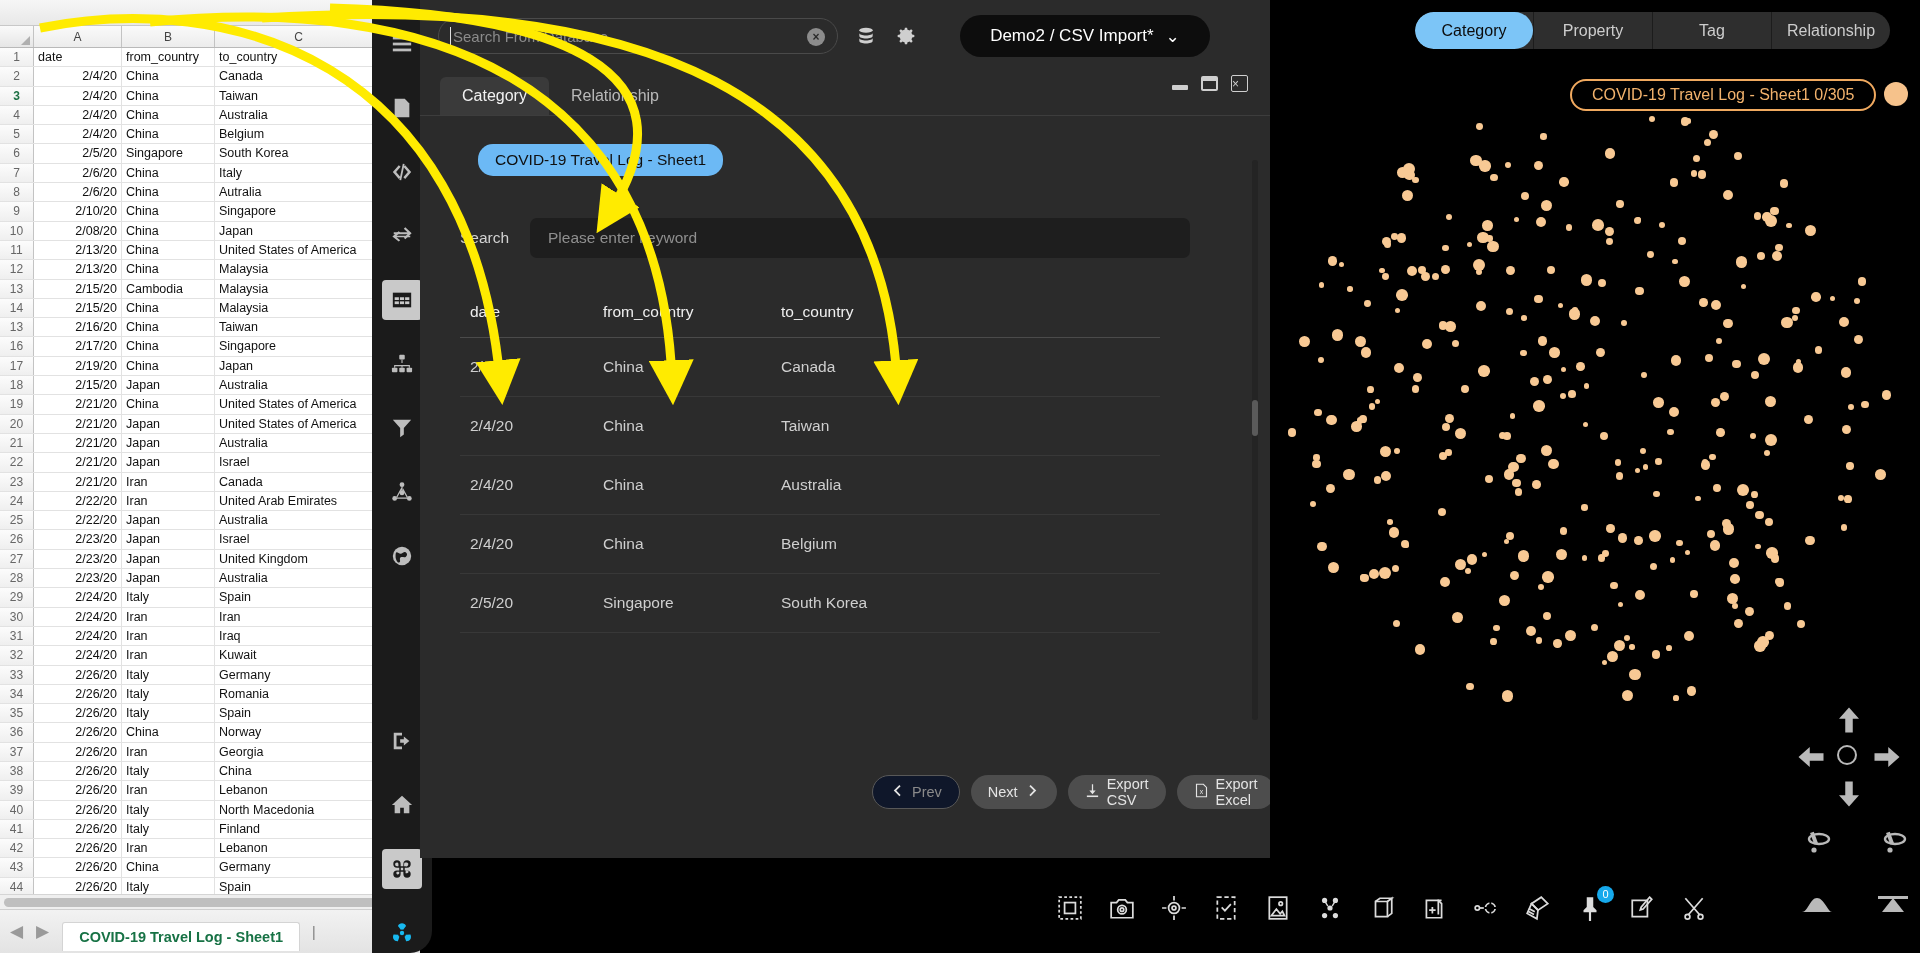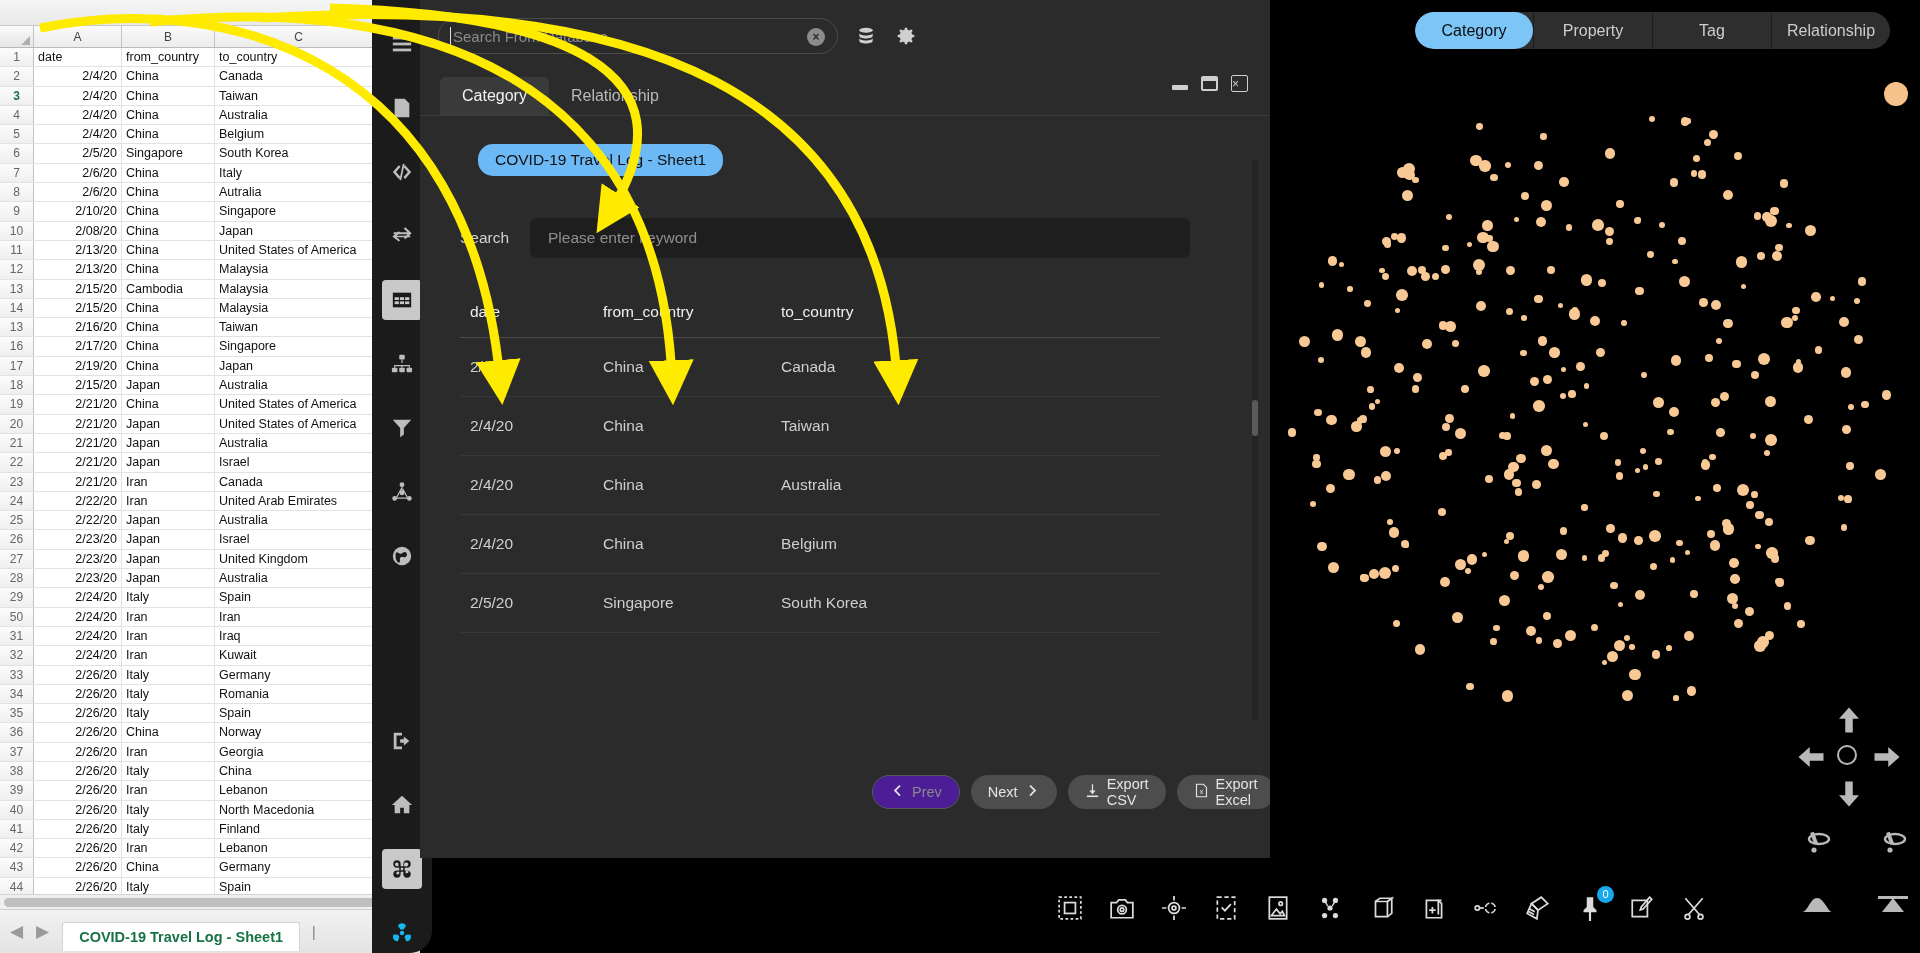--- a/index.html
+++ b/index.html
@@ -116,21 +116,21 @@
   .trow.thead .tc { color:#f0f0f0; }
   .tc0{ width:143px; padding-left:10px;} .tc1{ width:178px;} .tc2{ flex:1;}
   #tbl-scroll { position:absolute; left:1043px; top:410px; width:5px; height:280px;
     background:#6e6e6e; border-radius:3px; }
   #tbl-track { position:absolute; left:1043px; top:398px; width:5px; height:350px;
     background:#343434; border-radius:3px; }
 
   #btnbar { position:absolute; left:452px; top:775px; display:flex; gap:11px; align-items:center;}
   .bbtn { height:34px; border-radius:17px; background:#4d4d4d; color:#e4e4e4; font-size:14.5px;
     display:flex; align-items:center; gap:7px; padding:0 17px; }
-  .bbtn.dim { background:#4c1d95; color:#8a8a8a; border:1px solid #585858; }
+  .bbtn.dim { background:#0f172a; color:#8a8a8a; border:1px solid #585858; }
   .bbtn svg{ width:15px; height:15px; fill:#e4e4e4; }
 
   #main-rscroll-track { position:absolute; left:1252px; top:160px; width:6px; height:560px; background:#242424; border-radius:3px;}
   #main-rscroll { position:absolute; left:1252px; top:400px; width:6px; height:36px; background:#5a5a5a; border-radius:3px;}
 
   
   #graph { position:absolute; left:1270px; top:0; width:650px; height:953px; background:#000; overflow:hidden;}
   #gtabs { position:absolute; left:1415px; top:12px; width:475px; height:37px;
      border-radius:19px; background:#2e2e2e; display:flex; overflow:hidden; }
   .gtab { flex:1; display:flex; align-items:center; justify-content:center; font-size:16px; color:#cdcdcd; }
@@ -380,21 +380,21 @@
           <div class="cell c-d"></div>
         </div>
         <div class="srow">
           <div class="rnum">29</div>
           <div class="cell c-a">2/24/20</div>
           <div class="cell c-b">Italy</div>
           <div class="cell c-c">Spain</div>
           <div class="cell c-d"></div>
         </div>
         <div class="srow">
-          <div class="rnum">50</div>
+          <div class="rnum">30</div>
           <div class="cell c-a">2/24/20</div>
           <div class="cell c-b">Iran</div>
           <div class="cell c-c">Iran</div>
           <div class="cell c-d"></div>
         </div>
         <div class="srow">
           <div class="rnum">31</div>
           <div class="cell c-a">2/24/20</div>
           <div class="cell c-b">Iran</div>
           <div class="cell c-c">Iraq</div>
@@ -629,20 +629,24 @@
         <svg viewBox="0 0 24 24">
             <ellipse cx="12" cy="5" rx="8" ry="3"></ellipse>
             <path d="M4 8.5c0 1.7 3.6 3 8 3s8-1.3 8-3V12c0 1.7-3.6 3-8 3s-8-1.3-8-3z"></path>
             <path d="M4 14.5c0 1.7 3.6 3 8 3s8-1.3 8-3V18c0 1.7-3.6 3-8 3s-8-1.3-8-3z"></path>
           </svg>
       </div>
       <div class="top-ico">
         <svg viewBox="0 0 24 24">
             <path d="M12 8.2A3.8 3.8 0 1012 15.8 3.8 3.8 0 0012 8.2zm10 5.1v-2.6l-2.6-.5a7.6 7.6 0 00-.9-2.2l1.5-2.2-1.8-1.8-2.2 1.5a7.6 7.6 0 00-2.2-.9L13.3 2h-2.6l-.5 2.6a7.6 7.6 0 00-2.2.9L5.8 4 4 5.8l1.5 2.2a7.6 7.6 0 00-.9 2.2L2 10.7v2.6l2.6.5c.2.8.5 1.5.9 2.2L4 18.2 5.8 20l2.2-1.5c.7.4 1.4.7 2.2.9l.5 2.6h2.6l.5-2.6c.8-.2 1.5-.5 2.2-.9l2.2 1.5 1.8-1.8-1.5-2.2c.4-.7.7-1.4.9-2.2z"></path>
           </svg>
+      </div>
+      <div id="db-select">
+        <span>Demo2 / CSV Import*</span>
+        <span>⌄</span>
       </div>
     </div>
 
     <div id="win-ctrls">
       <div class="wc">
           <div class="wc-min"></div>
         </div>
       <div class="wc">
           <div class="wc-max"></div>
         </div>
@@ -1055,20 +1059,21 @@
       </div>
   </div>
 
   <div id="gtabs">
     <div class="gtab active">Category</div>
     <div class="gtab">Property</div>
     <div class="gtab">Tag</div>
     <div class="gtab">Relationship</div>
   </div>
 
+  <div id="glabel">COVID-19 Travel Log - Sheet1 0/305</div>
   <div id="gdot-big"></div>
 
   <div id="gbar">
     <div class="gbi">
       <svg viewBox="0 0 24 24" stroke-dasharray="2.5 2.2">
           <rect x="2" y="2" width="20" height="20"></rect>
           <rect x="7" y="7" width="10" height="10" stroke-dasharray="0"></rect>
         </svg>
     </div>
     <div class="gbi">

